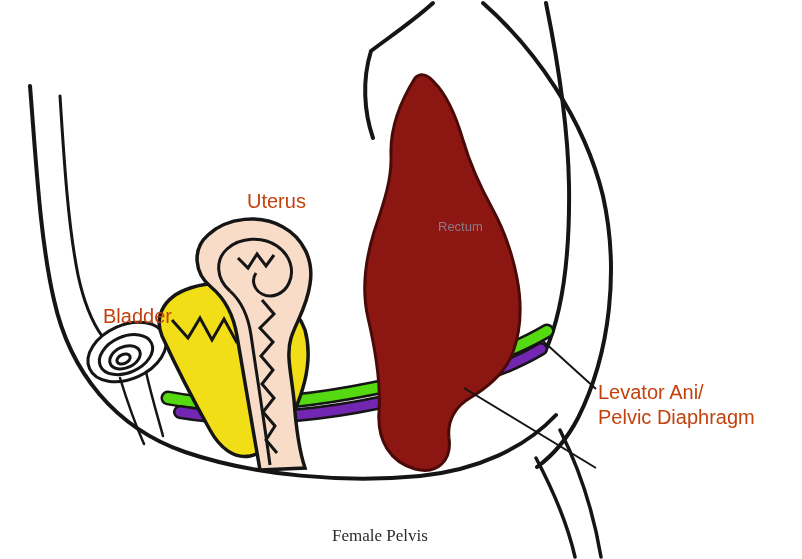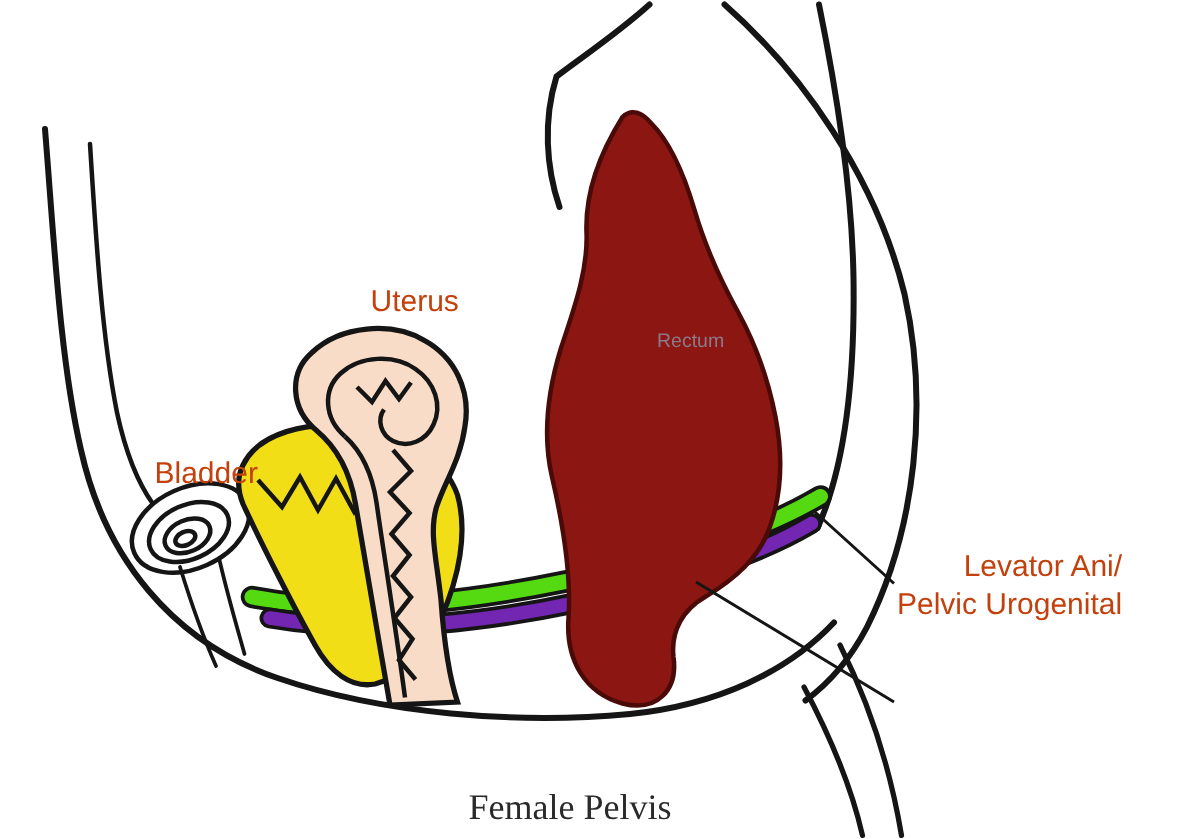--- a/index.html
+++ b/index.html
@@ -20,21 +20,21 @@
     line-height: 24px;
   }
   .label.two-line { line-height: 25px; }
   #title {
     position: absolute;
     left: 260px;
     top: 526px;
     width: 240px;
     text-align: center;
     font-family: "Liberation Serif", serif;
-    font-size: 24px;
+    font-size: 17px;
     color: #2a2a2a;
   }
 </style>
 </head>
 <body>
 
 <div id="canvas">
 
   <svg id="drawing" width="802" height="559" viewBox="0 0 802 559">
 
@@ -98,23 +98,23 @@
       <path d="M 596,468 L 464,388"></path>
     </g>
   </svg>
 
   <div class="label" style="left:103px; top:256px;margin-top:48px;">Bladder</div>
 
   <div class="label" style="left:247px; top:189px;">Uterus</div>
 
   <div class="label" style="left: 438px; top: 215px; font-size: 13px; color: rgb(140, 122, 138);">Rectum</div>
 
-  <div class="label two-line" style="left:598px; top:366px;text-align:right;">
+  <div class="label two-line" style="left:598px; top:380px;">
     <div>Levator Ani/</div>
-    <div>Pelvic Urogenital</div>
+    <div>Pelvic Diaphragm</div>
   </div>
 
   <div class="label two-line" style="left:598px; top:456px;">
   </div>
 
   <div id="title">Female Pelvis</div>
 
 </div>
 
 </body></html>

